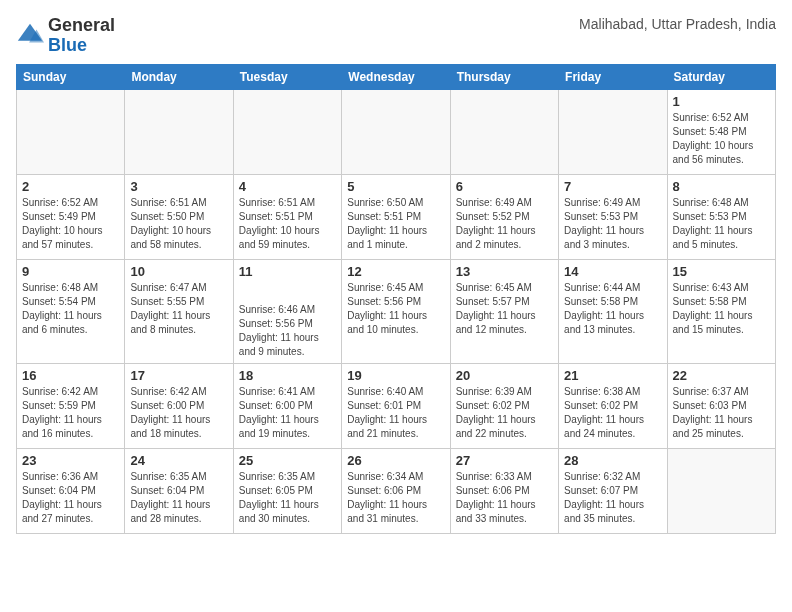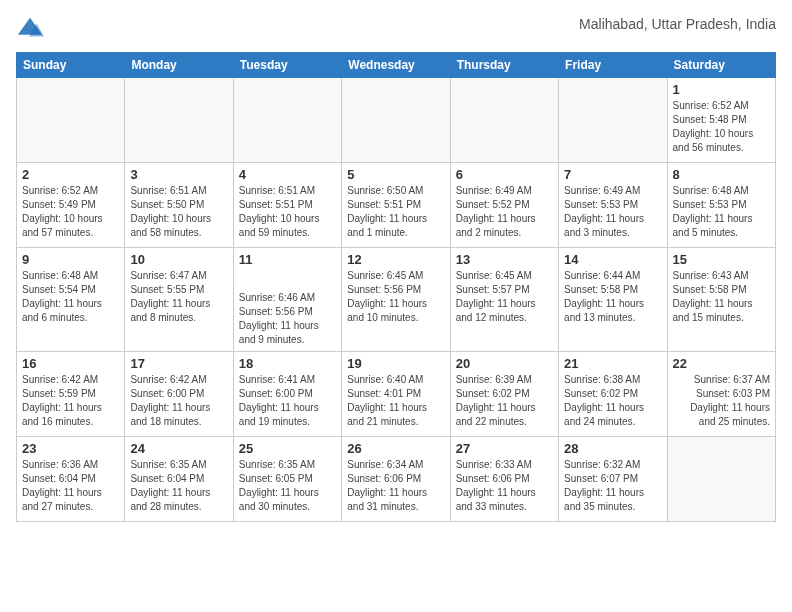--- a/index.html
+++ b/index.html
@@ -88,20 +88,24 @@
   </style>
 </head>
 <body>
 
 <div class="header">
   <div class="logo">
     <svg class="logo-icon" viewBox="0 0 30 30" xmlns="http://www.w3.org/2000/svg">
       <polygon points="15,2 28,20 2,20" fill="#1a6bb5" opacity="0.85"></polygon>
       <polygon points="22,8 30,22 14,22" fill="#1a6bb5" opacity="0.5"></polygon>
     </svg>
+    <div class="logo-text">
+      <span class="logo-general">General</span><br>
+      <span class="logo-blue">Blue</span>
+    </div>
   </div>
   <div class="title-block">
     <div class="location">Malihabad, Uttar Pradesh, India</div>
   </div>
 </div>
 
 <table class="calendar">
   <thead>
     <tr>
     <th>Sunday</th>
@@ -249,41 +253,41 @@
         <td>
           <span class="day-num">18</span>
           <div class="day-info" style="white-space: pre-line;">Sunrise: 6:41 AM
 Sunset: 6:00 PM
 Daylight: 11 hours
 and 19 minutes.</div>
         </td>
         <td>
           <span class="day-num">19</span>
           <div class="day-info" style="white-space: pre-line;">Sunrise: 6:40 AM
-Sunset: 4:01 PM
+Sunset: 6:01 PM
 Daylight: 11 hours
 and 21 minutes.</div>
         </td>
         <td>
           <span class="day-num">20</span>
           <div class="day-info" style="white-space: pre-line;">Sunrise: 6:39 AM
 Sunset: 6:02 PM
 Daylight: 11 hours
 and 22 minutes.</div>
         </td>
         <td>
           <span class="day-num">21</span>
           <div class="day-info" style="white-space: pre-line;">Sunrise: 6:38 AM
 Sunset: 6:02 PM
 Daylight: 11 hours
 and 24 minutes.</div>
         </td>
         <td>
           <span class="day-num">22</span>
-          <div class="day-info" style="white-space: pre-line; text-align: right;">Sunrise: 6:37 AM
+          <div class="day-info" style="white-space: pre-line;">Sunrise: 6:37 AM
 Sunset: 6:03 PM
 Daylight: 11 hours
 and 25 minutes.</div>
         </td>
       </tr>
       <tr class="week-row">
         <td>
           <span class="day-num">23</span>
           <div class="day-info" style="white-space: pre-line;">Sunrise: 6:36 AM
 Sunset: 6:04 PM

